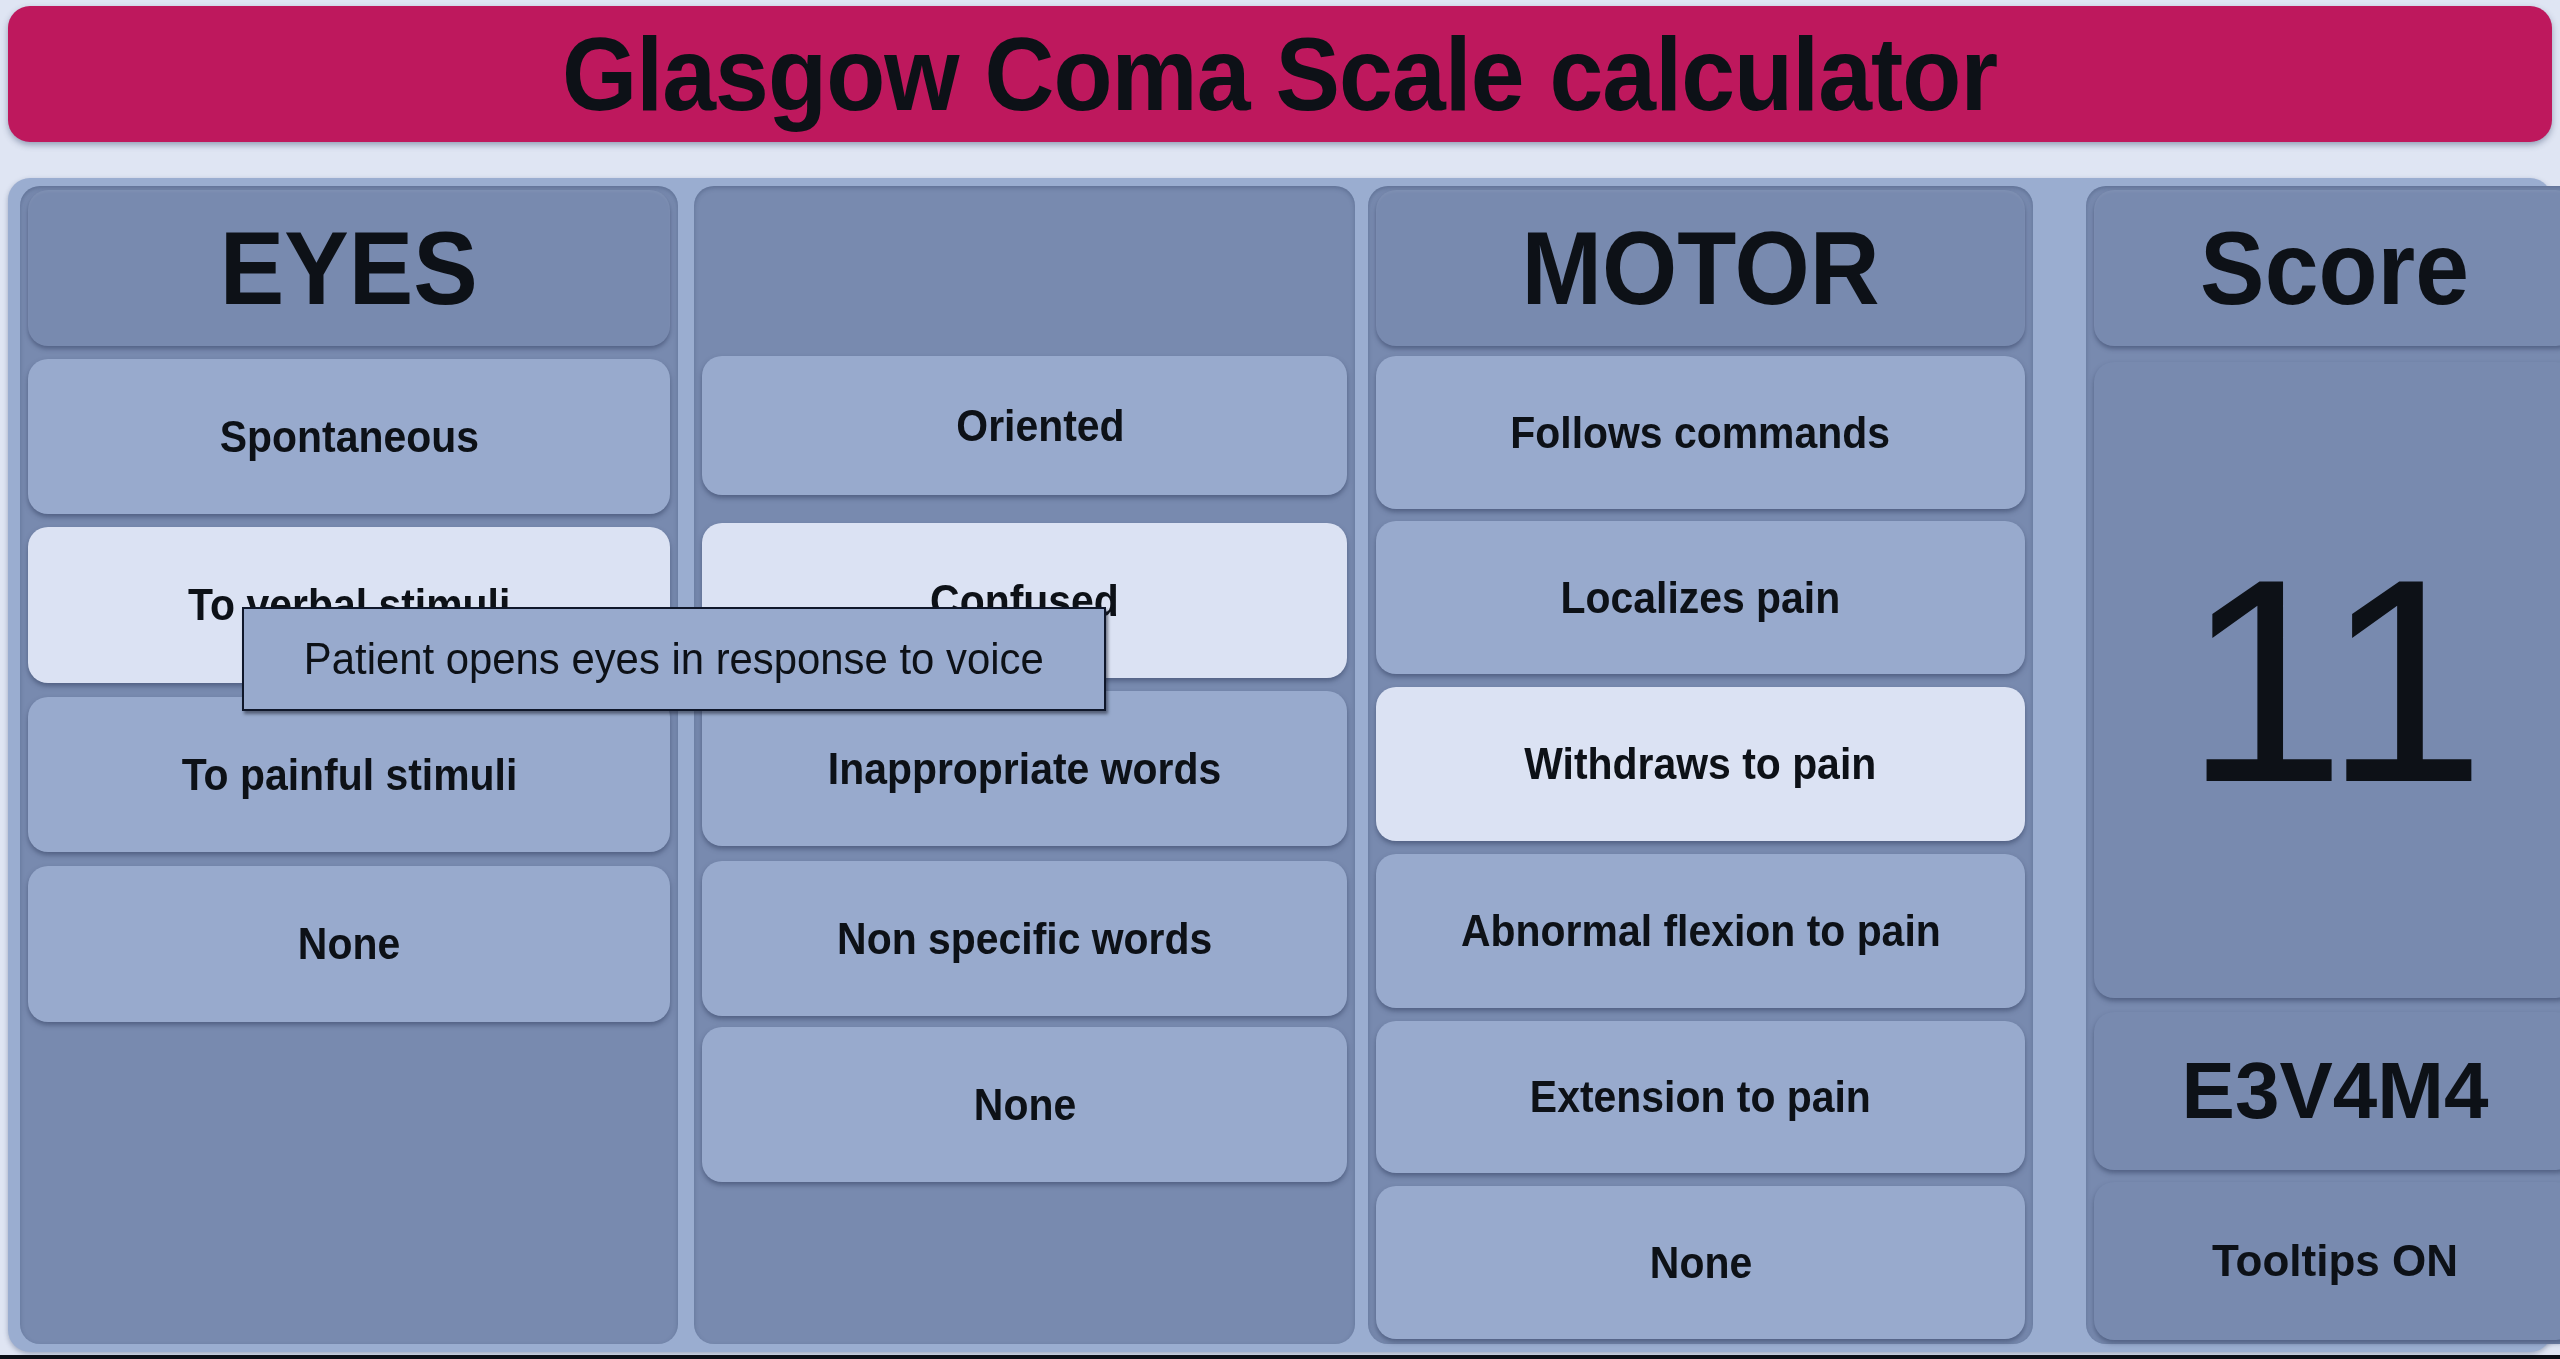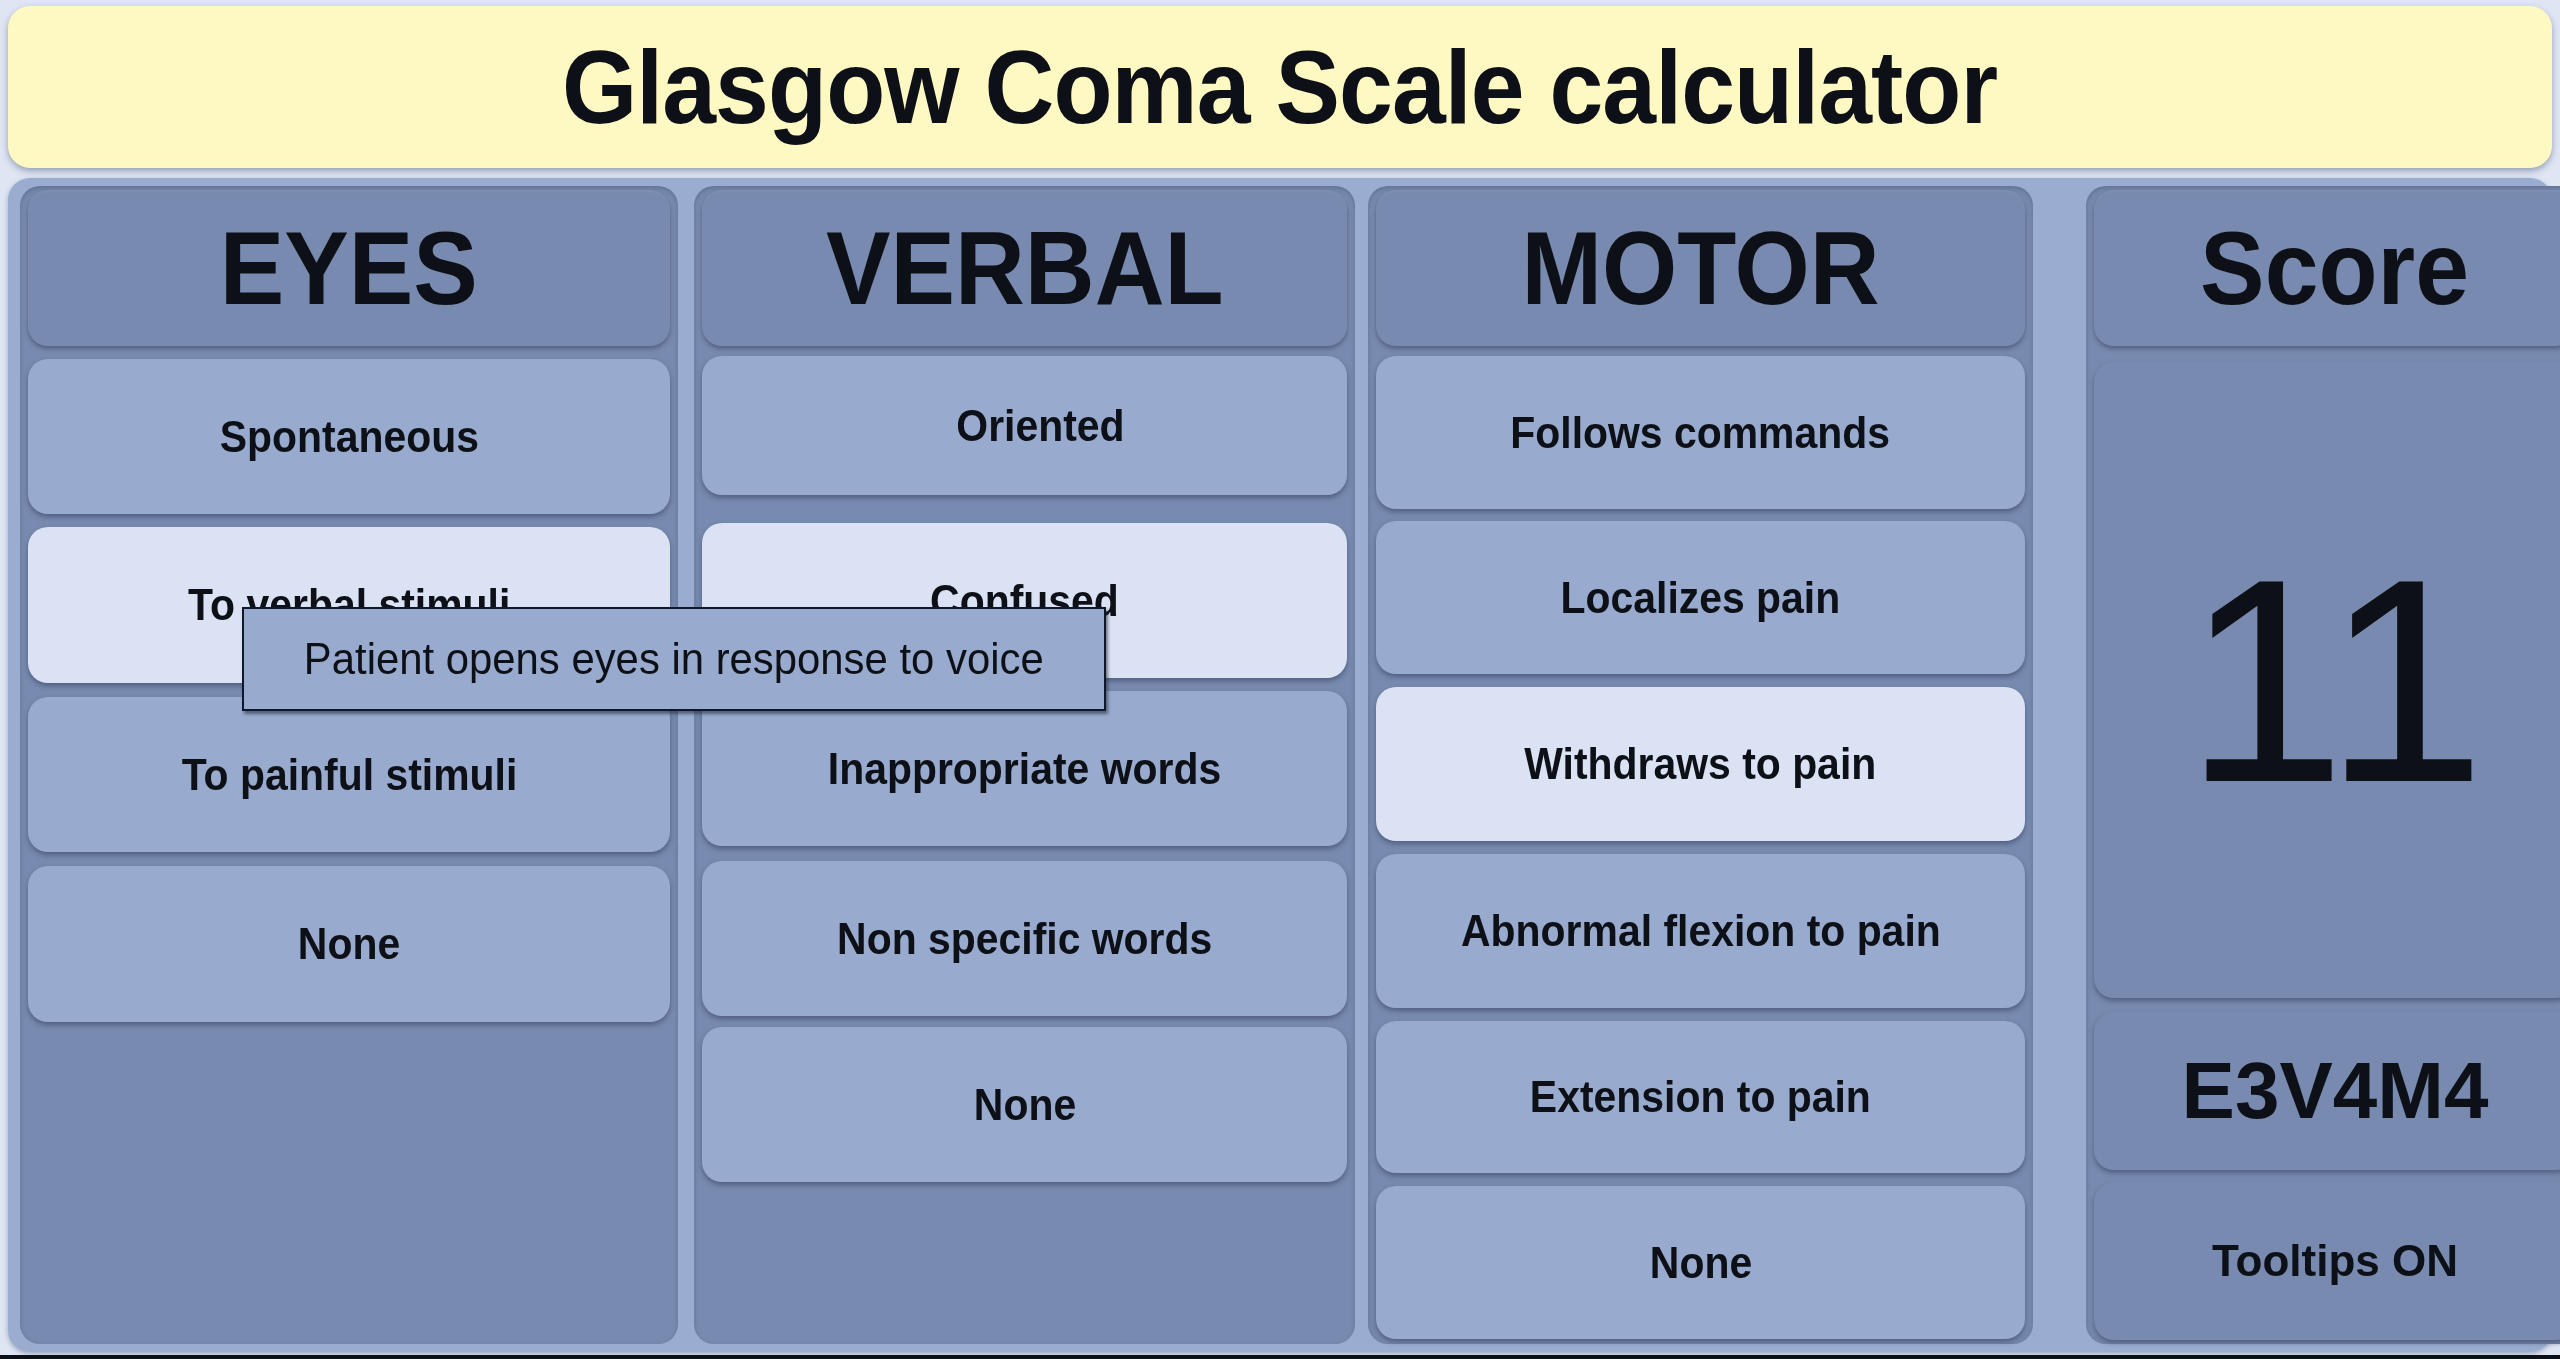--- a/index.html
+++ b/index.html
@@ -4,22 +4,22 @@
 <style>
   html, body { margin:0; padding:0; }
   body {
     width:2560px; height:1359px; overflow:hidden;
     background:#dfe5f3;
     font-family:"Liberation Sans", sans-serif;
     color:#0d1117;
     position:relative;
   }
   .title-bar {
-    position:absolute; left:8px; top:6px; width:2544px; height:162px;
-    background:#fef9c3; border-radius:22px;
+    position:absolute; left:8px; top:6px; width:2544px; height:136px;
+    background:#be185d; border-radius:22px;
     box-shadow:0 3px 6px rgba(60,75,110,0.45);
     display:flex; align-items:center; justify-content:center;
   }
   .title-bar h1 {
     margin:0; font-size:104px; font-weight:bold; letter-spacing:-1px;
     transform:scaleX(0.93);
   }
   .main {
     position:absolute; left:8px; top:178px; width:2544px; height:1174px;
     background:#9aadd0; border-radius:22px;
@@ -86,23 +86,20 @@
     </div>
     <div class="card opt" style="top:511px;height:155px;">
       <span>To painful stimuli</span>
     </div>
     <div class="card opt" style="top:680px;height:156px;">
       <span>None</span>
     </div>
   </div>
 
   <div class="panel p-verbal">
-    <div class="card head">
-      <span>VERBAL</span>
-    </div>
     <div class="card opt" style="top:170px;height:139px;padding-left:32px;">
       <span>Oriented</span>
     </div>
     <div class="card opt selected" style="top:337px;height:155px;">
       <span>Confused</span>
     </div>
     <div class="card opt" style="top:505px;height:155px;">
       <span>Inappropriate words</span>
     </div>
     <div class="card opt" style="top:675px;height:155px;">

